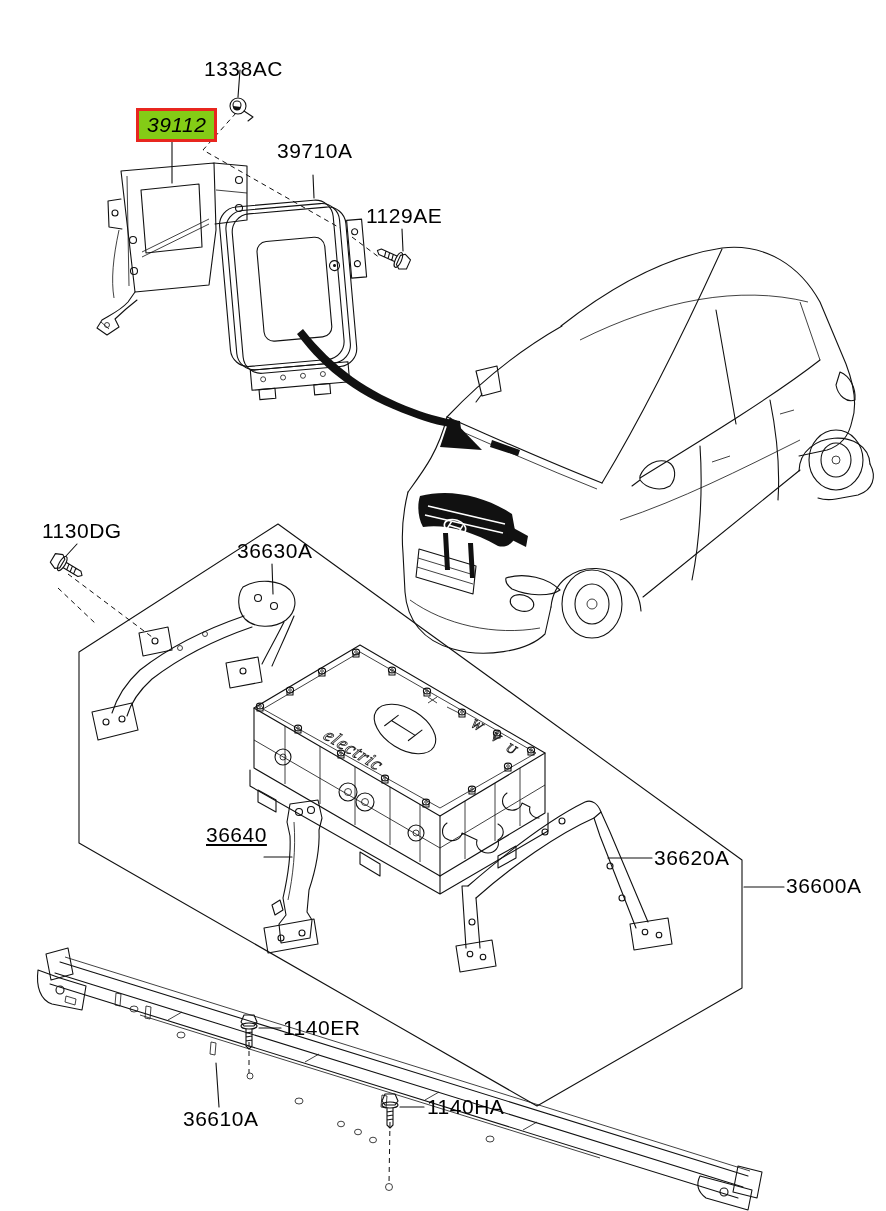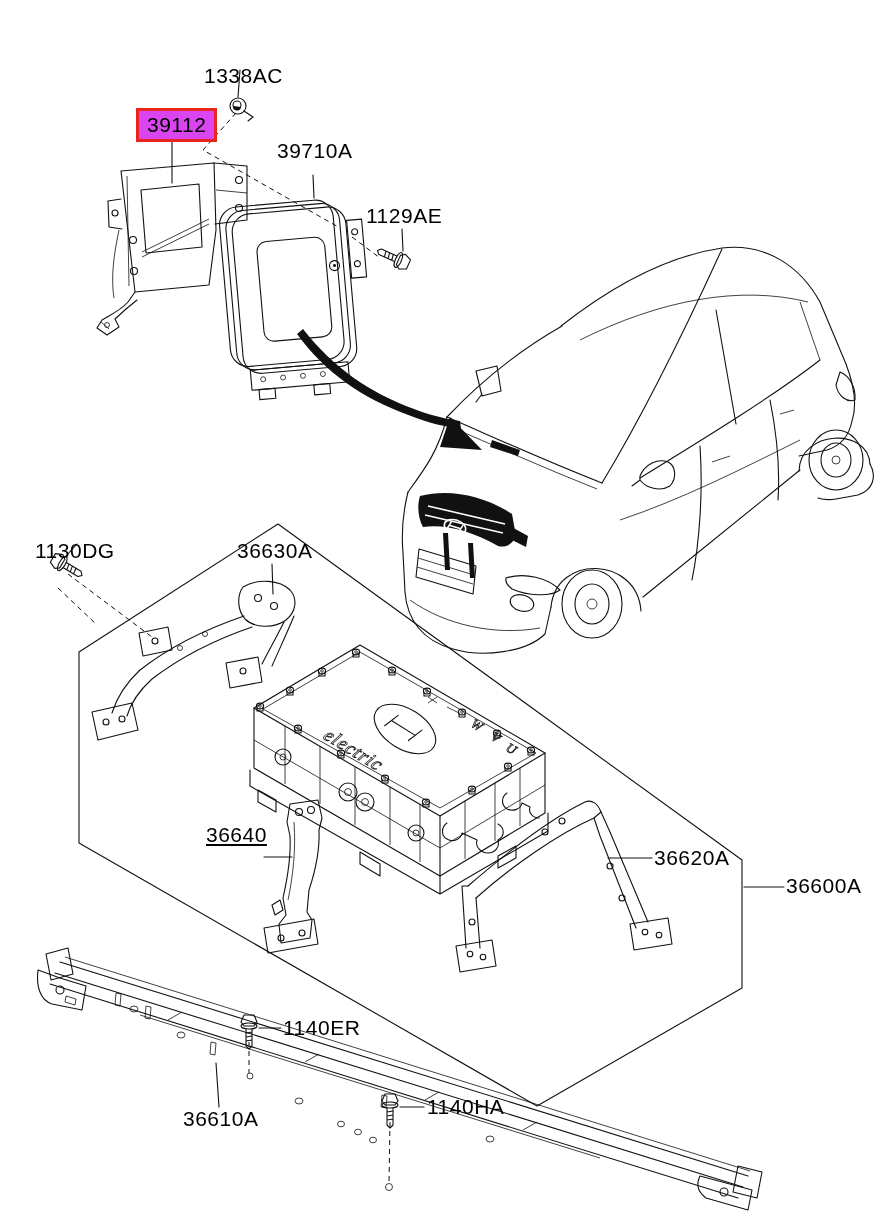--- a/index.html
+++ b/index.html
@@ -1,20 +1,20 @@
 <!DOCTYPE html>
 <html><head>
 <meta charset="utf-8">
 <style>
   html,body{margin:0;padding:0;background:#fff;}
   #canvas{position:relative;width:886px;height:1211px;background:#ffffff;overflow:hidden;
           font-family:"Liberation Sans", sans-serif;}
   #art{position:absolute;left:0;top:0;}
   .lbl{position:absolute;font-size:21px;line-height:1;color:#000;letter-spacing:.5px;white-space:nowrap;}
-  .lbl.hl{border:3px solid #e8261f;padding:3px 8px 4px 8px;background:#d946ef;}
+  .lbl.hl{border:3px solid #e8261f;padding:3px 8px 4px 8px;background:#84cc16;font-style:italic;}
   svg *{vector-effect:non-scaling-stroke;}
   .ln{stroke:#111;stroke-width:1.1;fill:none;stroke-linecap:round;stroke-linejoin:round;}
   .lnthin{stroke:#111;stroke-width:.8;fill:none;}
   .dash{stroke:#111;stroke-width:1;fill:none;stroke-dasharray:5 4;}
   .blk{fill:#111;stroke:none;}
   .wht{stroke:#fff;stroke-width:1.6;fill:none;}
   .otext{fill:none;stroke:#222;stroke-width:.8;font-family:"Liberation Serif",serif;font-style:italic;}
 </style>
 </head>
 <body>
@@ -280,25 +280,25 @@
     <ellipse class="lnthin" cx="341" cy="1124" rx="3.5" ry="2.8"></ellipse>
     <ellipse class="lnthin" cx="358" cy="1132" rx="3.5" ry="2.8"></ellipse>
     <ellipse class="lnthin" cx="373" cy="1140" rx="3.5" ry="2.8"></ellipse>
     <ellipse class="lnthin" cx="490" cy="1139" rx="4" ry="3"></ellipse>
     <circle class="lnthin" cx="250" cy="1076" r="3"></circle>
     <circle class="lnthin" cx="389" cy="1187" r="3.5"></circle>
     <path class="lnthin" d="M168,1020 L182,1012 M305,1062 L319,1054 M425,1100 L439,1092 M523,1130 L537,1122"></path>
   </g>
 </svg>
 
-<div class="lbl" style="left:204px;top:65px;">1338AC</div>
+<div class="lbl" style="left:204px;top:58px;">1338AC</div>
 <div class="lbl hl" style="left:136px;top:108px;">39112</div>
 <div class="lbl" style="left:277px;top:140px;">39710A</div>
 <div class="lbl" style="left:366px;top:205px;text-align:center;">1129AE</div>
-<div class="lbl" style="left:35px;top:520px;margin-top:20px;">1130DG</div>
+<div class="lbl" style="left:42px;top:520px;">1130DG</div>
 <div class="lbl" style="left:237px;top:540px;text-align:right;">36630A</div>
 <div class="lbl" style="left:206px;top:824px;text-decoration:underline;">36640</div>
 <div class="lbl" style="left:654px;top:847px;">36620A</div>
 <div class="lbl" style="left:786px;top:875px;">36600A</div>
 <div class="lbl" style="left:283px;top:1017px;">1140ER</div>
 <div class="lbl" style="left:427px;top:1096px;">1140HA</div>
 <div class="lbl" style="left:183px;top:1108px;">36610A</div>
 
 </div>
 

